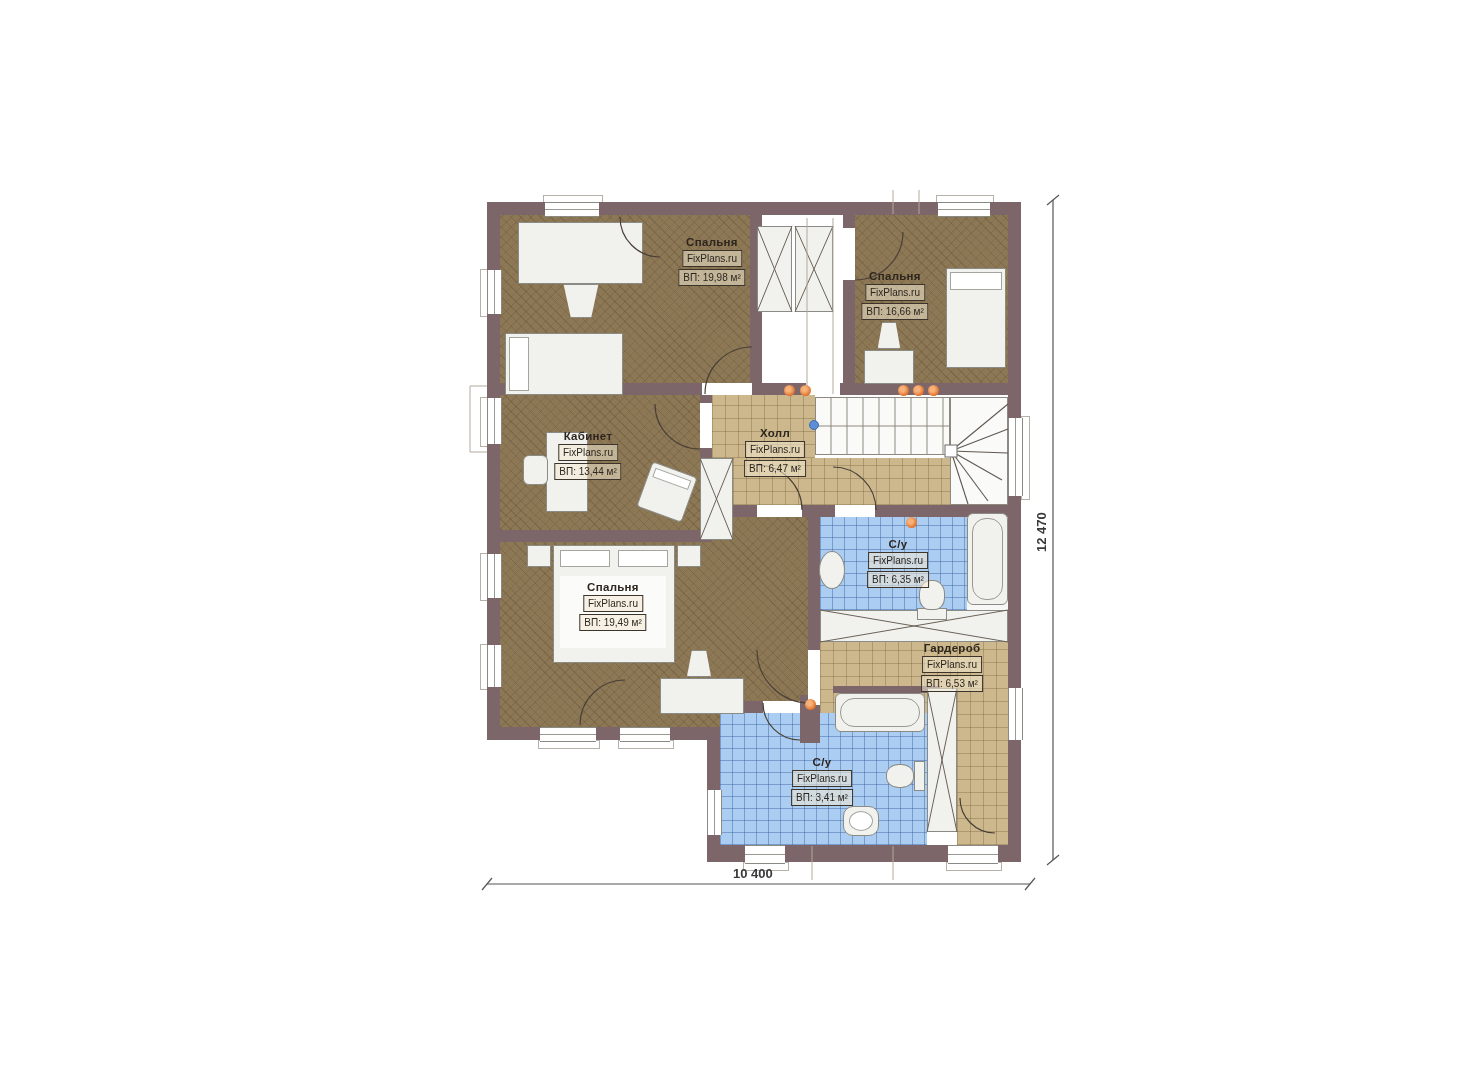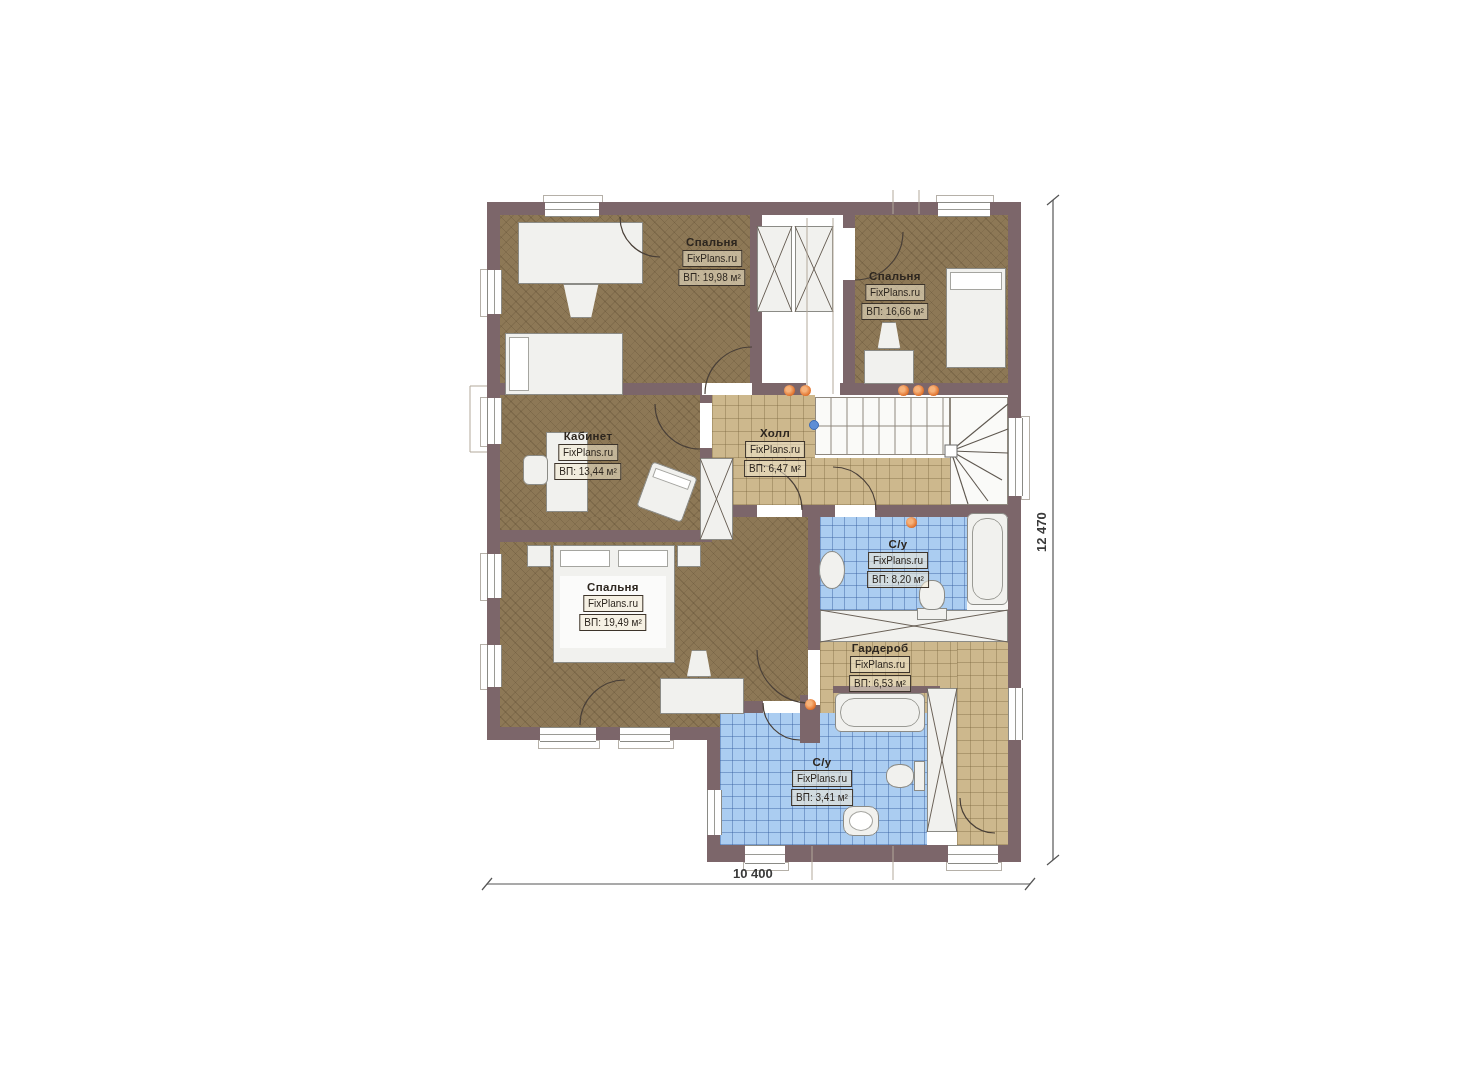--- a/index.html
+++ b/index.html
@@ -260,23 +260,23 @@
     <div class="rbox">ВП: 6,47 м²</div>
   </div>
   <div class="rlabel" style="left:588px;top:430px;">
     <div class="rname">Кабинет</div>
     <div class="rbox">FixPlans.ru</div>
     <div class="rbox">ВП: 13,44 м²</div>
   </div>
   <div class="rlabel" style="left:898px;top:538px;">
     <div class="rname">С/у</div>
     <div class="rbox">FixPlans.ru</div>
-    <div class="rbox">ВП: 8,20 м²</div>
-  </div>
-  <div class="rlabel" style="left:880px;top:642px;">
+    <div class="rbox">ВП: 6,35 м²</div>
+  </div>
+  <div class="rlabel" style="left:952px;top:642px;">
     <div class="rname">Гардероб</div>
     <div class="rbox">FixPlans.ru</div>
     <div class="rbox">ВП: 6,53 м²</div>
   </div>
   <div class="label-backing" style="left:560px;top:576px;width:106px;height:72px;"></div>
   <div class="rlabel" style="left:613px;top:581px;">
     <div class="rname">Спальня</div>
     <div class="rbox">FixPlans.ru</div>
     <div class="rbox">ВП: 19,49 м²</div>
   </div>

